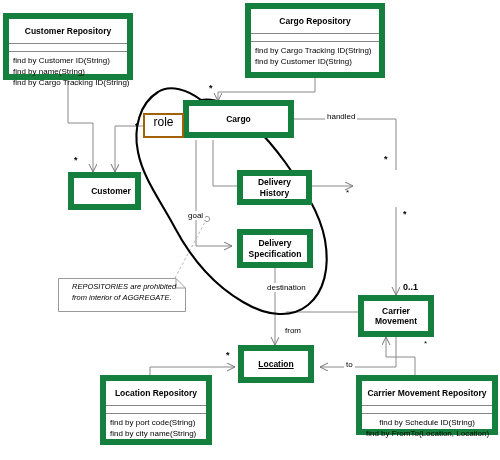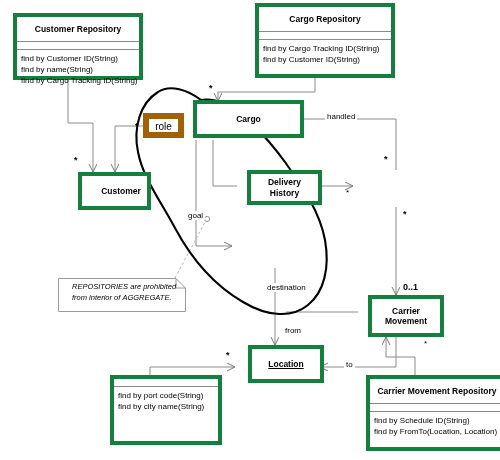--- a/index.html
+++ b/index.html
@@ -19,23 +19,22 @@
     position: absolute;
     left: 0;
     top: 0;
     width: 500px;
     height: 460px;
   }
   
   .uml-box {
     position: absolute;
     box-sizing: border-box;
-    border: 4px solid #15803d;
-    background: #ffffff;
-    margin-left: 10px;
+    border: 6px solid #15803d;
+    background: #ffffff;
   }
   .uml-title {
     font-size: 8.5px;
     font-weight: bold;
     color: #000000;
     text-align: center;
     line-height: 1.22;
     padding: 0 3px;
     box-sizing: border-box;
     display: flex;
@@ -65,25 +64,25 @@
     font-size: 8px;
     line-height: 1.35;
     color: #000000;
   }
   .repo-ops div { white-space: nowrap; }
 
   
   .role-box {
     position: absolute;
     box-sizing: border-box;
-    border: 6px solid #a16207;
-    background: #ffffff;
-    font-size: 10px;
+    border: 2px solid #a16207;
+    background: #ffffff;
+    font-size: 12px;
     display: flex;
-    align-items: flex-end;
+    align-items: flex-start;
     justify-content: center;
   }
 
   
   .edge-label {
     position: absolute;
     font-size: 8px;
     color: #000000;
     white-space: nowrap;
     background: #ffffff;
@@ -186,28 +185,29 @@
   <div class="uml-box" style="left:245px; top:3px; width:140px; height:75px;">
     <div class="repo-name">Cargo Repository</div>
     <div class="repo-attrs"></div>
     <div class="repo-ops">
       <div>find by Cargo Tracking ID(String)</div>
       <div>find by Customer ID(String)</div>
     </div>
   </div>
 
   <div class="uml-box" style="left:100px; top:375px; width:112px; height:70px;">
+    <div class="repo-name">Location Repository</div>
     <div class="repo-attrs"></div>
     <div class="repo-ops">
       <div>find by port code(String)</div>
       <div>find by city name(String)</div>
     </div>
   </div>
 
-  <div class="uml-box" style="left:356px; top:375px; width:142px; height:76px;">
+  <div class="uml-box" style="left:356px; top:375px; width:142px; height:60px;text-align:center;">
     <div class="repo-name">Carrier Movement Repository</div>
     <div class="repo-attrs"></div>
     <div class="repo-ops">
       <div>find by Schedule ID(String)</div>
       <div>find by FromTo(Location, Location)</div>
     </div>
   </div>
 
   <div class="uml-box" style="left:183px; top:100px; width:111px; height:38px;">
     <div class="uml-title">Cargo</div>
@@ -215,20 +215,28 @@
 
   <div class="uml-box" style="left:68px; top:172px; width:73px; height:38px;padding-left:13px;">
     <div class="uml-title">Customer</div>
   </div>
 
   <div class="uml-box" style="left:237px; top:170px; width:75px; height:35px;">
     <div class="uml-title">Delivery History</div>
   </div>
 
 
+  <div class="uml-box" style="left:237px; top:229px; width:76px; height:39px;">
+    <div class="uml-title">
+      <span>
+        <span>Delivery</span><br>
+        <span>Specification</span>
+      </span>
+    </div>
+  </div>
 
   <div class="uml-box" style="left:358px; top:295px; width:76px; height:42px;">
     <div class="uml-title">
       <span>
         <span>Carrier</span><br>
         <span>Movement</span>
       </span>
     </div>
   </div>
 

